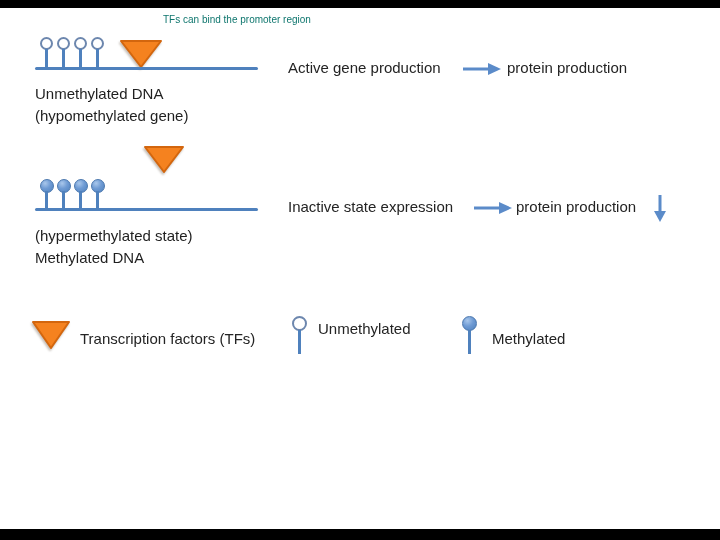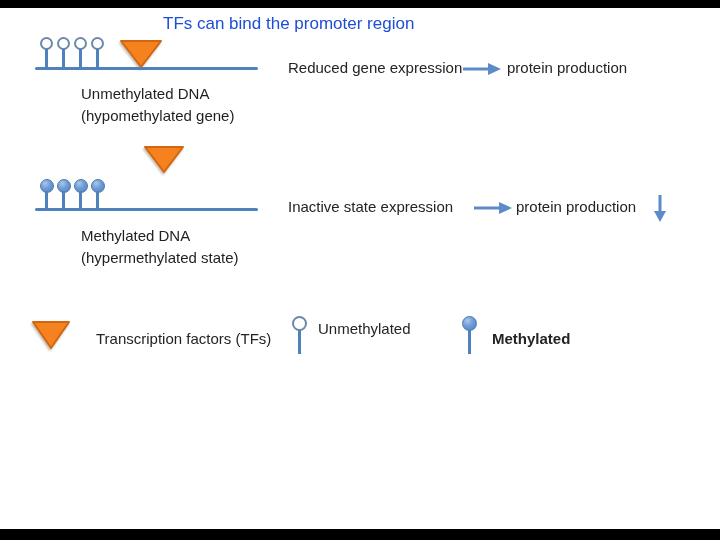--- a/index.html
+++ b/index.html
@@ -4,23 +4,23 @@
 <style>
   html,body{margin:0;padding:0;background:#fff;}
   #canvas{
     position:relative;width:720px;height:540px;background:#ffffff;overflow:hidden;
     font-family:"Liberation Sans",sans-serif;color:#2e2e2e;
   }
   .bar{position:absolute;left:0;width:720px;background:#000;}
   .bar-top{top:0;height:8px;}
   .bar-bottom{top:529px;height:11px;}
 
-  .caption{position:absolute;font-size:17px;color:#1d4ed8;white-space:nowrap;}
+  .caption{position:absolute;font-size:10px;color:#0f766e;white-space:nowrap;}
   .bigtext{position:absolute;font-size:15px;color:#242424;white-space:nowrap;}
-  .dna-label{position:absolute;font-size:15px;color:#1f1f1f;line-height:22px;white-space:nowrap;margin-left:46px;}
+  .dna-label{position:absolute;font-size:15px;color:#1f1f1f;line-height:22px;white-space:nowrap;}
 
   .dna-line{position:absolute;height:3px;background:#4f81bd;border-radius:2px;}
 
   .stem{position:absolute;width:3px;background:#4f81bd;}
   .site-circle{position:absolute;width:13px;height:13px;border-radius:50%;box-sizing:border-box;}
   .site-open{background:#ffffff;border:2px solid #6d87ae;}
   .site-filled{background:radial-gradient(circle at 35% 28%, #a9c7eb 0%, #6f9bd4 45%, #4f81bd 100%);border:1px solid #4a77ae;}
   .legend-circle{width:15px;height:15px;}
 
   .tf-triangle{position:absolute;filter:drop-shadow(-1px 2px 1px rgba(90,70,50,0.35));}
@@ -47,21 +47,21 @@
   <div class="stem" style="left:62px;top:49px;height:19px;"></div>
   <div class="stem" style="left:79px;top:49px;height:19px;"></div>
   <div class="stem" style="left:96px;top:49px;height:19px;"></div>
 
   <svg class="tf-triangle" style="left:119px;top:40px;" width="44" height="29" viewBox="0 0 44 29">
     <polygon points="2,1 42,1 22,27"></polygon>
   </svg>
 
   <div class="dna-line" style="left:35px;top:67px;width:223px;"></div>
 
-  <div class="bigtext" style="left:288px;top:59px;">Reduced gene expression</div>
+  <div class="bigtext" style="left:288px;top:59px;">Active gene production</div>
   <svg class="flow-arrow" style="position:absolute;left:461px;top:62px;" width="42" height="14" viewBox="0 0 42 14">
     <line x1="2" y1="7" x2="29" y2="7"></line>
     <polygon points="27,1 40,7 27,13"></polygon>
   </svg>
   <div class="bigtext" style="left:507px;top:59px;">protein production</div>
 
   <div class="dna-label" style="left:35px;top:83px;">
     <div>Unmethylated DNA</div>
     <div>(hypomethylated gene)</div>
   </div>
@@ -86,30 +86,30 @@
     <line x1="2" y1="7" x2="29" y2="7"></line>
     <polygon points="27,1 40,7 27,13"></polygon>
   </svg>
   <div class="bigtext" style="left:516px;top:198px;">protein production</div>
   <svg class="down-arrow" style="position:absolute;left:652px;top:193px;" width="16" height="30" viewBox="0 0 16 30">
     <line x1="8" y1="2" x2="8" y2="20"></line>
     <polygon points="2,18 14,18 8,29"></polygon>
   </svg>
 
   <div class="dna-label" style="left:35px;top:225px;">
+    <div>(hypermethylated state)</div>
     <div>Methylated DNA</div>
-    <div>(hypermethylated state)</div>
   </div>
 
   <svg class="tf-triangle" style="left:31px;top:321px;" width="40" height="29" viewBox="0 0 40 29">
     <polygon points="2,1 38,1 20,27"></polygon>
   </svg>
-  <div class="bigtext" style="left:80px;top:330px;margin-left:16px;">Transcription factors (TFs)</div>
+  <div class="bigtext" style="left:80px;top:330px;">Transcription factors (TFs)</div>
 
   <div class="site-circle site-open legend-circle" style="left:292px;top:316px;"></div>
   <div class="stem" style="left:298px;top:330px;height:24px;"></div>
   <div class="bigtext" style="left:318px;top:320px;">Unmethylated</div>
 
   <div class="site-circle site-filled legend-circle" style="left:462px;top:316px;"></div>
   <div class="stem" style="left:468px;top:330px;height:24px;"></div>
-  <div class="bigtext" style="left:492px;top:330px;font-weight:bold;">Methylated</div>
+  <div class="bigtext" style="left:492px;top:330px;">Methylated</div>
 
 </div>
 
 </body></html>

